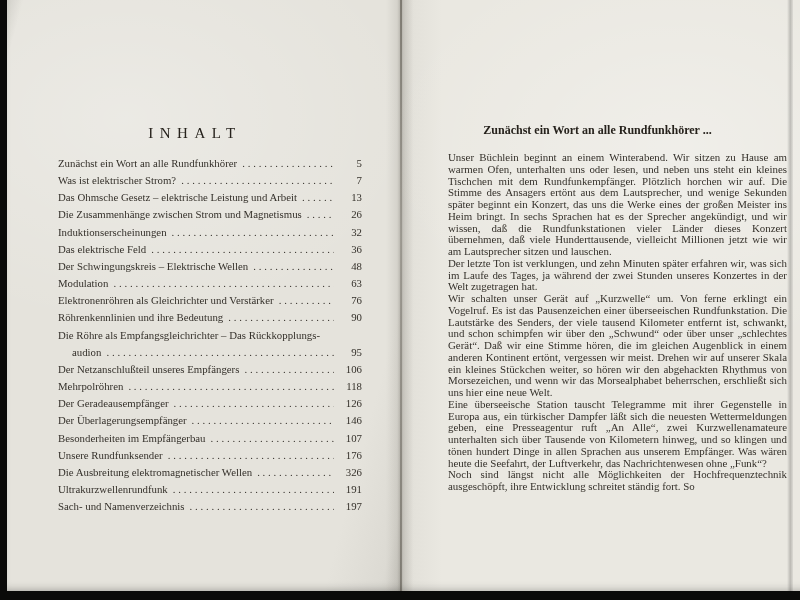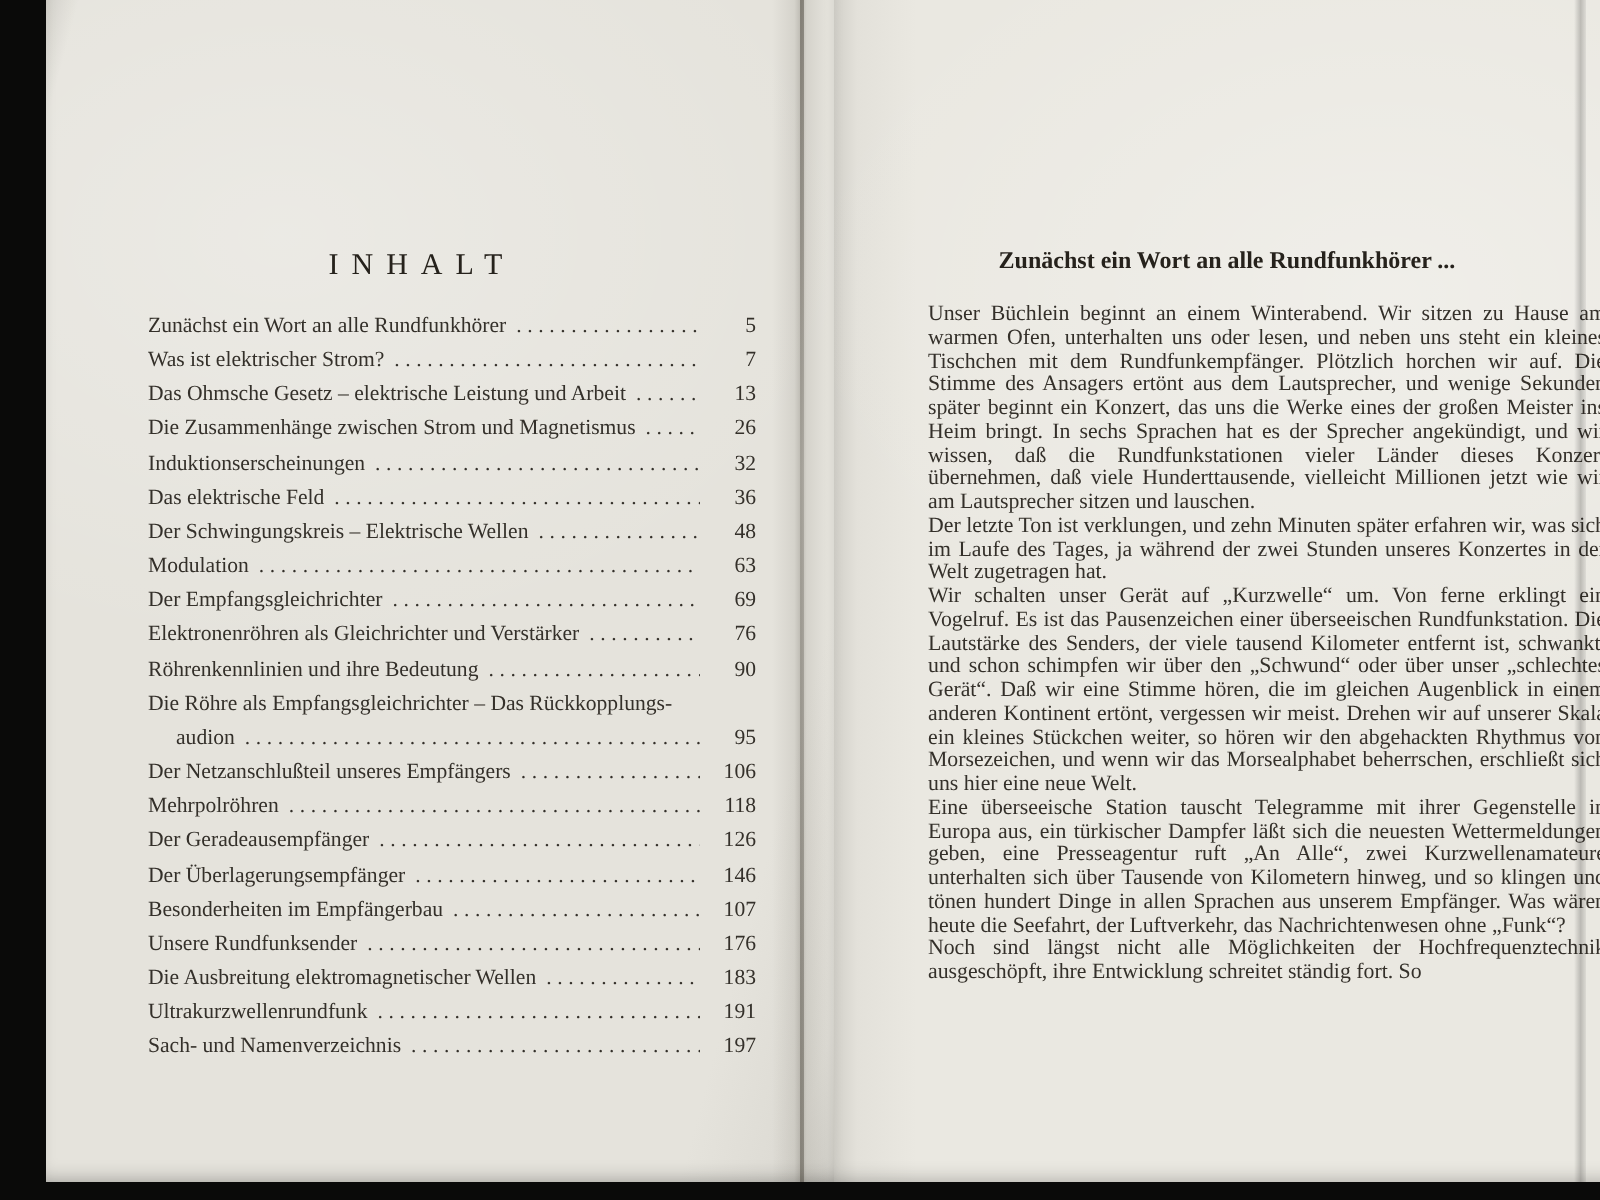--- a/index.html
+++ b/index.html
@@ -11,21 +11,21 @@
   }
   *{box-sizing:border-box;}
   html,body{margin:0;padding:0;width:800px;height:600px;overflow:hidden;}
   body{
     background:var(--background,#0a0a09);
     font-family:"Liberation Serif","DejaVu Serif",serif;
     position:relative;
   }
   .book{position:absolute;inset:0;}
 
-  .page{position:absolute;top:0;height:591px;margin-left:16px;}
+  .page{position:absolute;top:0;height:591px;}
   .page-left{
     left:7px;width:394px;
     background:
       radial-gradient(ellipse 420px 300px at 30% 20%, rgba(255,255,255,0.25), rgba(255,255,255,0) 70%),
       linear-gradient(105deg,#cfcdc6 0%,var(--paper-left,#e5e3dc) 3%,var(--paper-left,#e5e3dc) 86%,#dcdad3 96%,#cfcdc6 100%);
     box-shadow:inset 0 -6px 10px -6px rgba(0,0,0,0.35);
   }
   .page-right{
     left:401px;width:460px;
     background:
@@ -127,25 +127,20 @@
             <span class="toc-dots"></span>
             <span class="toc-num">48</span>
           </div>
 
           <div class="toc-row">
             <span class="toc-label">Modulation</span>
             <span class="toc-dots"></span>
             <span class="toc-num">63</span>
           </div>
 
-          <div class="toc-row">
-            <span class="toc-label">Der Empfangsgleichrichter</span>
-            <span class="toc-dots"></span>
-            <span class="toc-num">69</span>
-          </div>
 
           <div class="toc-row">
             <span class="toc-label">Elektronenröhren als Gleichrichter und Verstärker</span>
             <span class="toc-dots"></span>
             <span class="toc-num">76</span>
           </div>
 
           <div class="toc-row">
             <span class="toc-label">Röhrenkennlinien und ihre Bedeutung</span>
             <span class="toc-dots"></span>
@@ -196,21 +191,21 @@
 
           <div class="toc-row">
             <span class="toc-label">Unsere Rundfunksender</span>
             <span class="toc-dots"></span>
             <span class="toc-num">176</span>
           </div>
 
           <div class="toc-row">
             <span class="toc-label">Die Ausbreitung elektromagnetischer Wellen</span>
             <span class="toc-dots"></span>
-            <span class="toc-num">183</span>
+            <span class="toc-num">326</span>
           </div>
 
           <div class="toc-row">
             <span class="toc-label">Ultrakurzwellenrundfunk</span>
             <span class="toc-dots"></span>
             <span class="toc-num">191</span>
           </div>
 
           <div class="toc-row">
             <span class="toc-label">Sach- und Namenverzeichnis</span>

